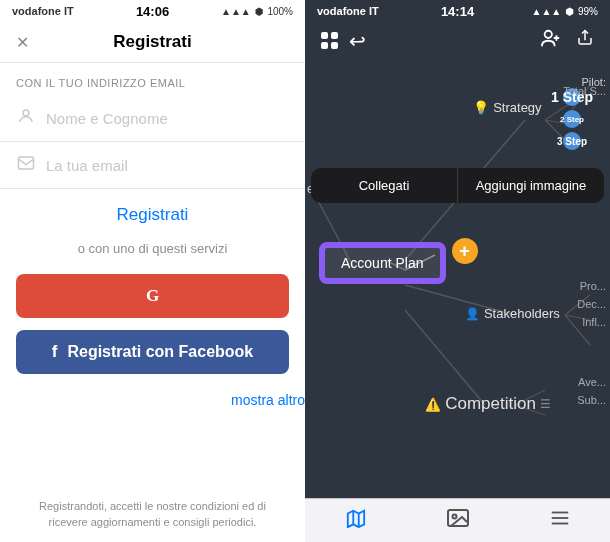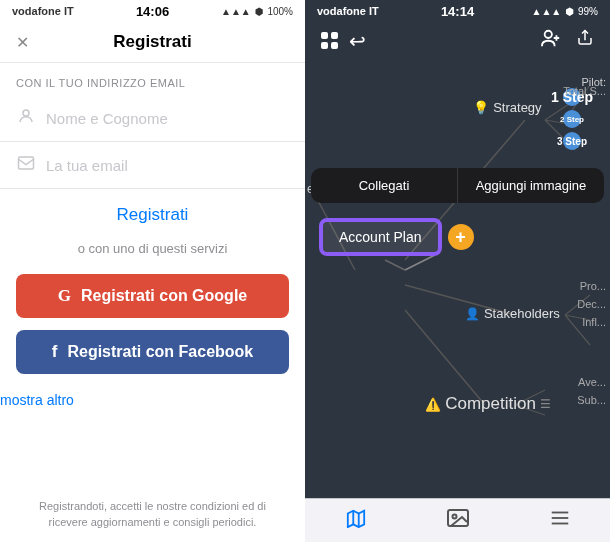--- a/index.html
+++ b/index.html
@@ -132,21 +132,21 @@
     }
     .google-btn { background: #dd4b39; }
     .facebook-btn { background: #3b5998; }
 
     .social-icon {
       font-size: 18px;
       font-weight: 700;
     }
 
     .show-more {
-      text-align: left;
+      text-align: right;
       margin-top: 12px;
       font-size: 14px;
       color: #007aff;
       cursor: pointer;
     }
 
     .left-footer {
       position: absolute;
       bottom: 12px;
       left: 0; right: 0;
@@ -239,28 +239,29 @@
     .account-plan-node {
       position: absolute;
       top: 218px;
       left: 14px;
       display: flex;
       align-items: center;
       gap: 6px;
       z-index: 15;
     }
     .account-plan-box {
-      border: 4px solid #8b5cf6;
+      border: 6px solid #8b5cf6;
       border-radius: 8px;
       background: rgba(255,255,255,0.08);
       padding: 7px 16px;
       font-size: 14px;
       color: #fff;
       font-weight: 500;
       white-space: nowrap;
+      margin-top: 24px;
     }
     .add-btn-circle {
       width: 26px;
       height: 26px;
       border-radius: 50%;
       background: #f5a623;
       display: flex;
       align-items: center;
       justify-content: center;
       color: #fff;
@@ -362,21 +363,20 @@
     <span class="field-text">La tua email</span>
   </div>
 
 
   <button class="register-btn">Registrati</button>
 
   <div class="or-label">o con uno di questi servizi</div>
 
   <button class="social-btn google-btn">
     <span class="social-icon" style="font-family:serif; font-weight:700; font-size:17px; color:#fff;">G</span>
-    <span>Registrati con Google</span>
   </button>
 
   <button class="social-btn facebook-btn">
     <span class="social-icon" style="font-size:17px; font-weight:700;">f</span>
     <span>Registrati con Facebook</span>
   </button>
 
   <div class="show-more">mostra altro</div>
 
   <div class="left-footer">Registrandoti, accetti le nostre condizioni ed di ricevere aggiornamenti e consigli periodici.</div>

